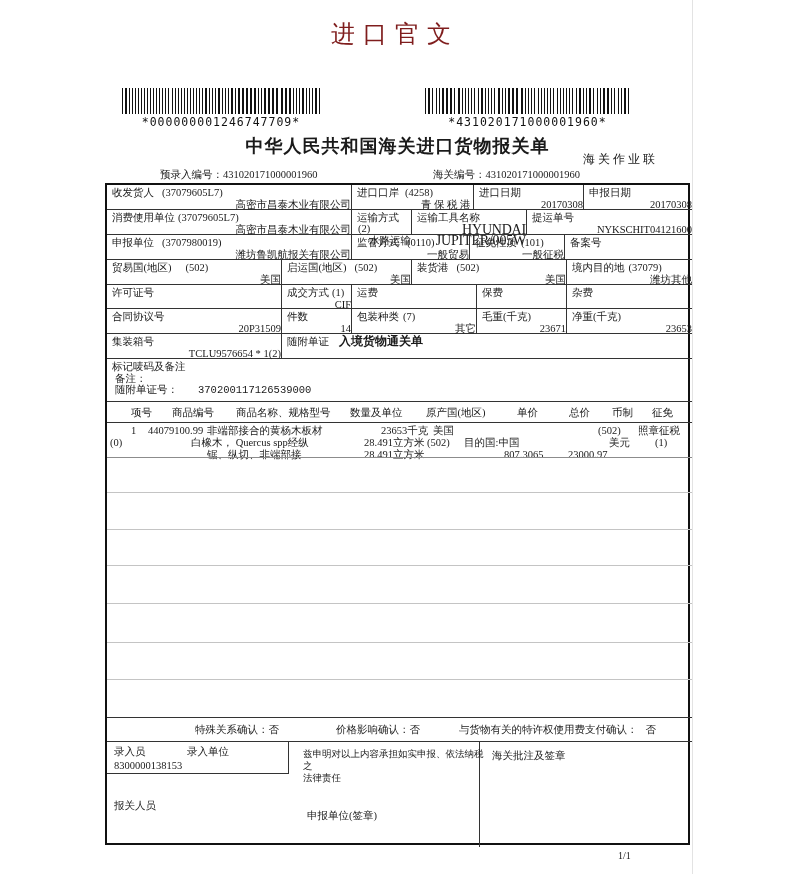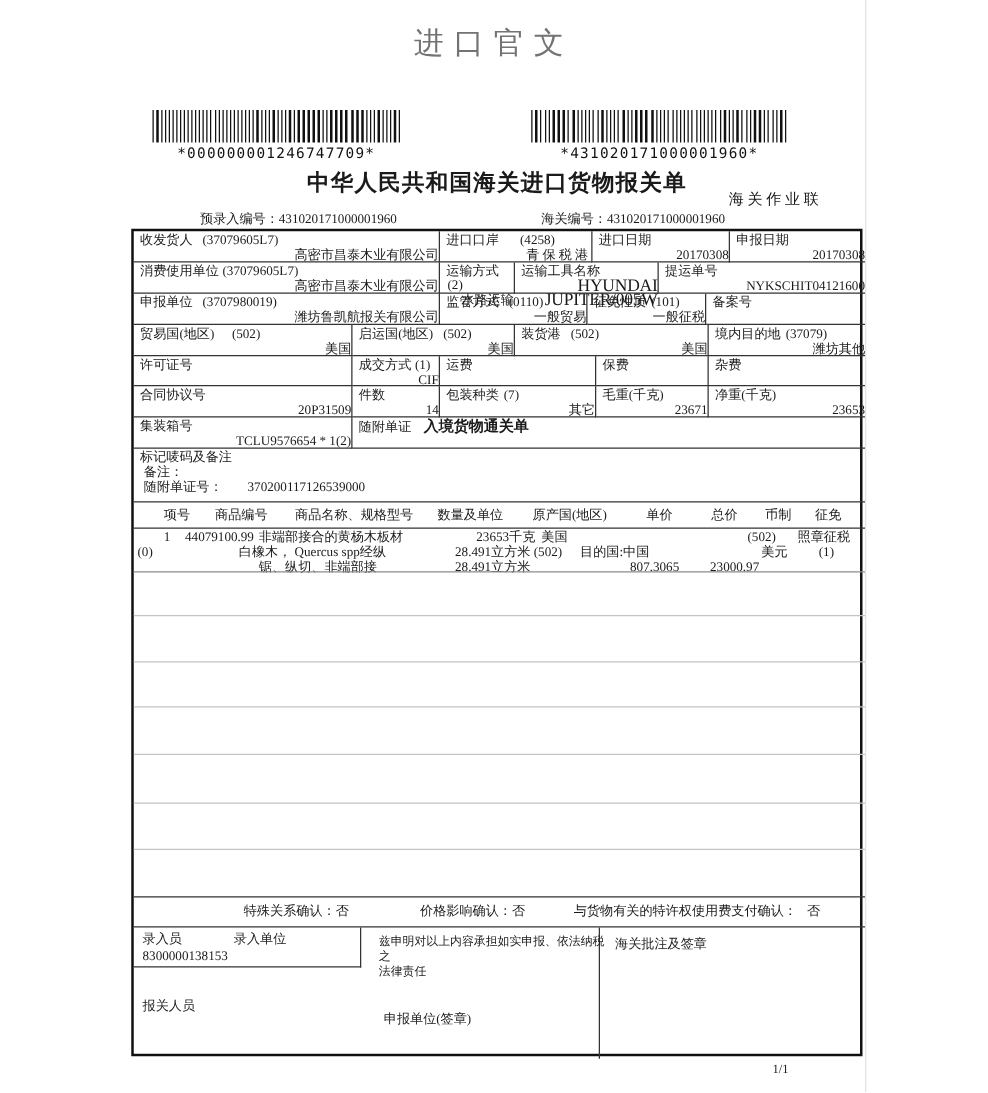--- a/index.html
+++ b/index.html
@@ -1,21 +1,21 @@
 <!DOCTYPE html>
 <html><head>
 <meta charset="utf-8">
 <style>
   html,body{margin:0;padding:0;background:#fff;}
   .page{position:relative;width:790px;height:874px;background:#fff;overflow:hidden;
         font-family:"Liberation Serif","DejaVu Serif",serif;color:#1a1a1a;font-size:10.5px;}
   .t{position:absolute;white-space:nowrap;}
   .doc-title{position:absolute;left:0;right:0;top:18px;text-align:center;
              font-family:"DejaVu Sans","Liberation Sans",sans-serif;
-             font-size:24px;letter-spacing:8px;color:#737373;}
+             font-size:24px;letter-spacing:8px;color:#7f1d1d;}
   .barcode{position:absolute;}
   .bars{display:flex;justify-content:space-between;align-items:stretch;height:26px;}
   .bars i{display:block;height:100%;background:#111;}
   .bcode{text-align:center;font-family:"DejaVu Sans Mono","Liberation Mono",monospace;
          font-size:11.5px;letter-spacing:1px;margin-top:1px;color:#111;}
   .form-title{position:absolute;left:105px;width:585px;top:134px;text-align:center;
               font-size:18px;font-weight:bold;letter-spacing:1px;}
   .copy-label{position:absolute;left:583px;top:151px;font-size:12px;letter-spacing:3px;}
   .entry-line{position:absolute;top:168px;font-size:10.5px;}
   .sheet{position:absolute;left:105px;top:183px;width:585px;height:662px;border:2px solid #111;box-sizing:border-box;}
@@ -184,21 +184,21 @@
     <span>海关编号：</span><span>431020171000001960</span>
   </div>
 
   <div class="sheet">
 
     <div class="cell" style="left:0;top:0;width:245px;height:25px;">
       <span class="lb">收发货人</span><span class="cd">(37079605L7)</span>
       <div class="vl">高密市昌泰木业有限公司</div>
     </div>
     <div class="cell" style="left:245px;top:0;width:122px;height:25px;">
-      <span class="lb">进口口岸</span><span class="cd0" style="margin-left:17px;">(4258)</span>
+      <span class="lb">进口口岸</span><span class="cd0" style="margin-left:6px;">(4258)</span>
       <div class="vl ls2">青保税港</div>
     </div>
     <div class="cell" style="left:367px;top:0;width:110px;height:25px;">
       <span class="lb">进口日期</span>
       <div class="vl">20170308</div>
     </div>
     <div class="cell er" style="left:477px;top:0;width:108px;height:25px;">
       <span class="lb">申报日期</span>
       <div class="vl">20170308</div>
     </div>
@@ -295,21 +295,21 @@
       <span class="lb">集装箱号</span>
       <div class="vl">TCLU9576654 * 1(2)</div>
     </div>
     <div class="cell er" style="left:175px;top:149px;width:410px;height:25px;">
       <span class="lb">随附单证</span><span class="big">入境货物通关单</span>
     </div>
 
     <div class="cell er" style="left:0;top:174px;width:585px;height:43px;">
       <span class="lb">标记唛码及备注</span>
       <div style="position:absolute;left:8px;top:14px;">备注：</div>
-      <div style="position:absolute;left:8px;top:26px;">
+      <div style="position:absolute;left:8px;top:26px;font-family:Liberation Mono, monospace;">
         <span>随附单证号：</span><span style="margin-left:20px;">370200117126539000</span>
       </div>
     </div>
 
     <div class="cell er" style="left:0;top:217px;width:585px;height:21px;padding:0;">
       <span class="t" style="left:24px;top:5px;">项号</span>
       <span class="t" style="left:65px;top:5px;">商品编号</span>
       <span class="t" style="left:129px;top:5px;">商品名称、规格型号</span>
       <span class="t" style="left:243px;top:5px;">数量及单位</span>
       <span class="t" style="left:319px;top:5px;">原产国(地区)</span>

